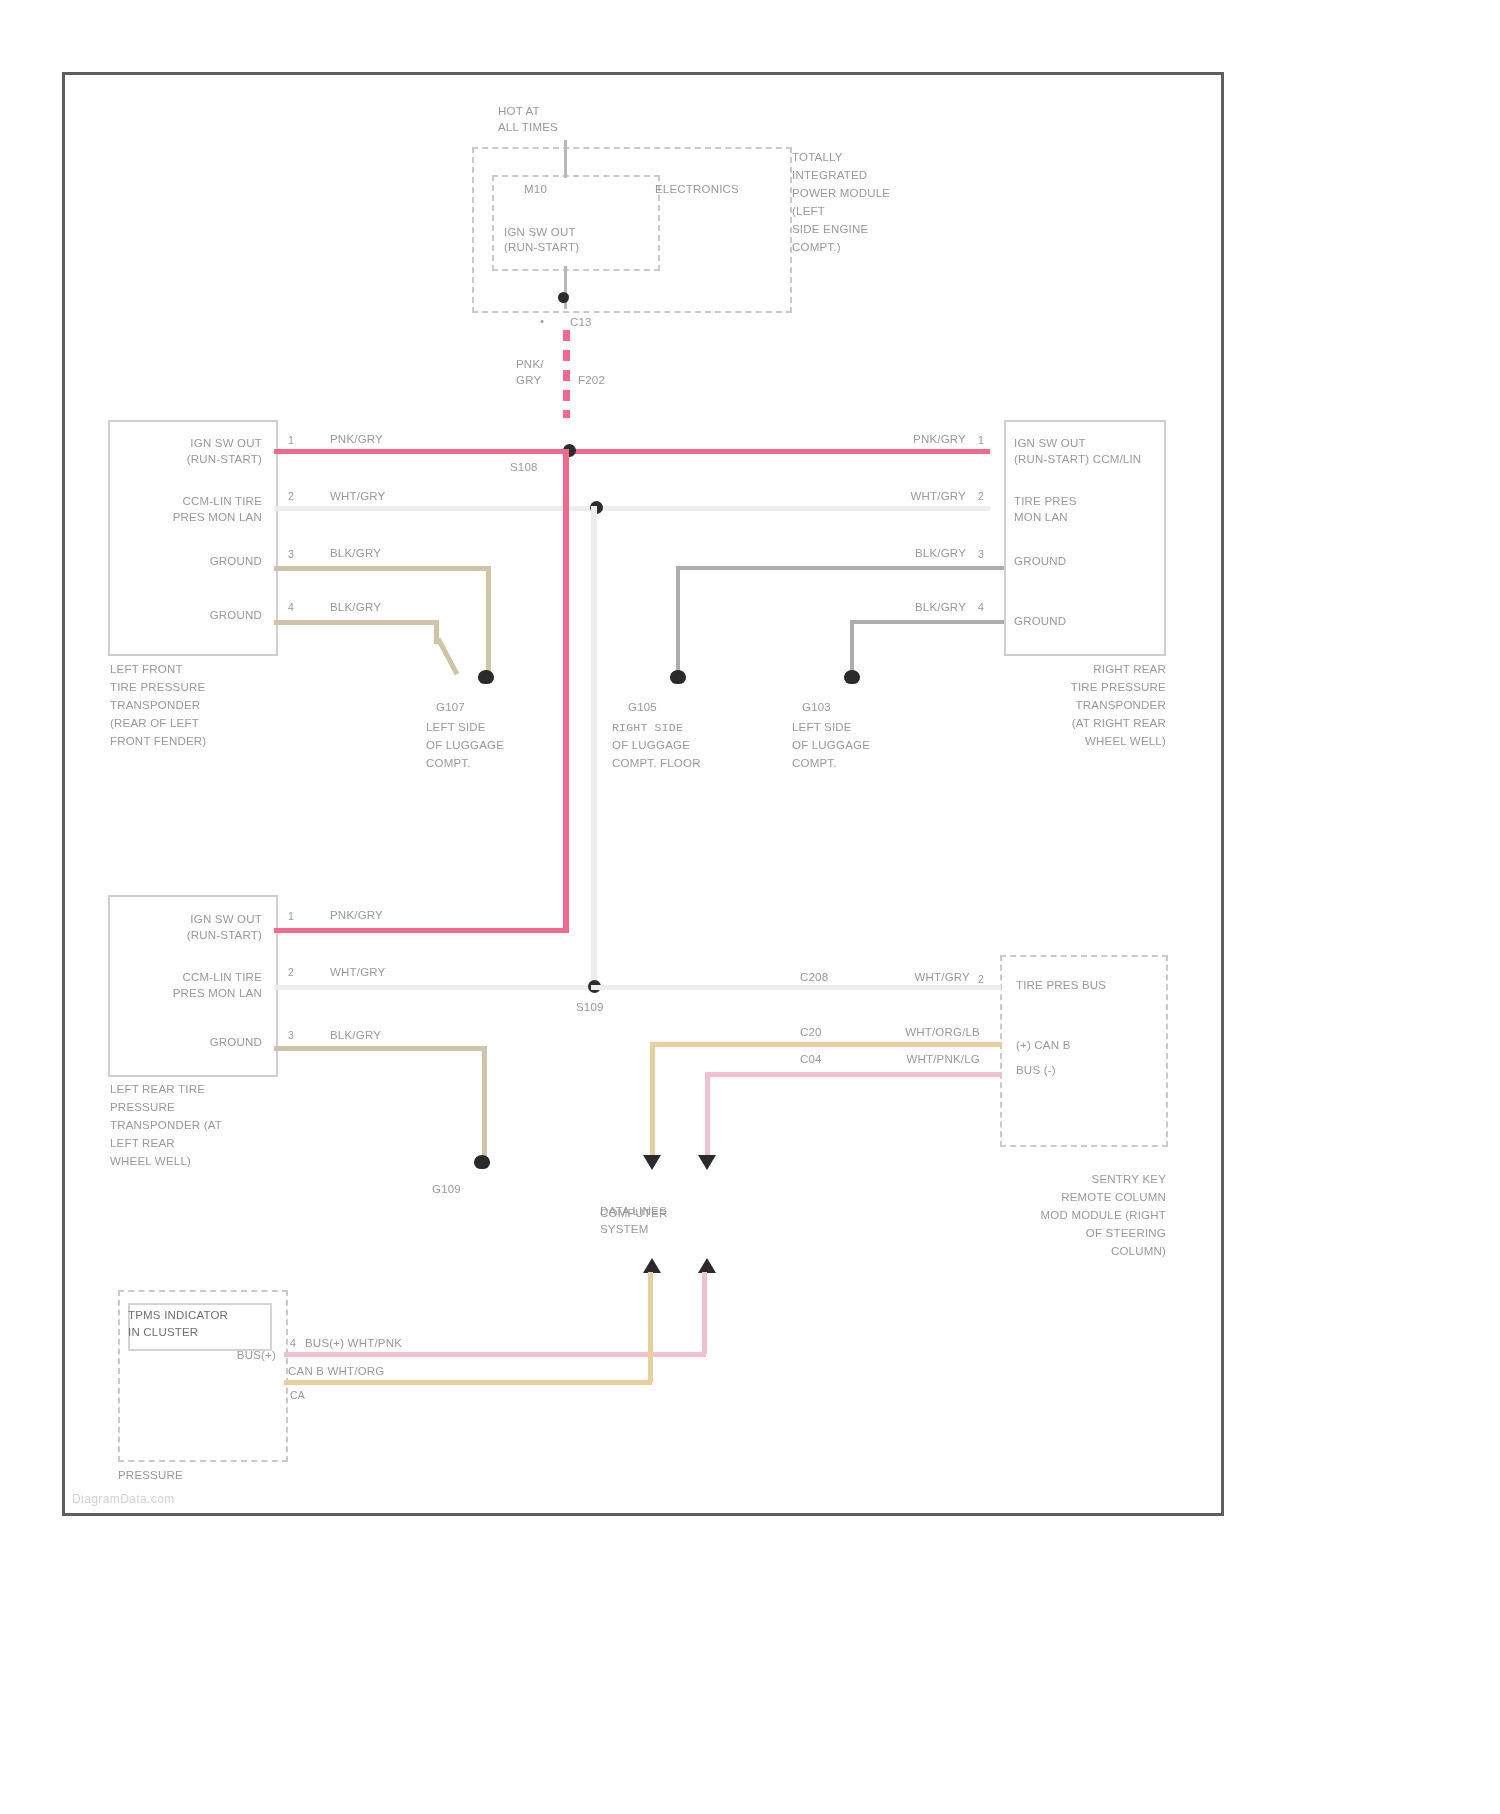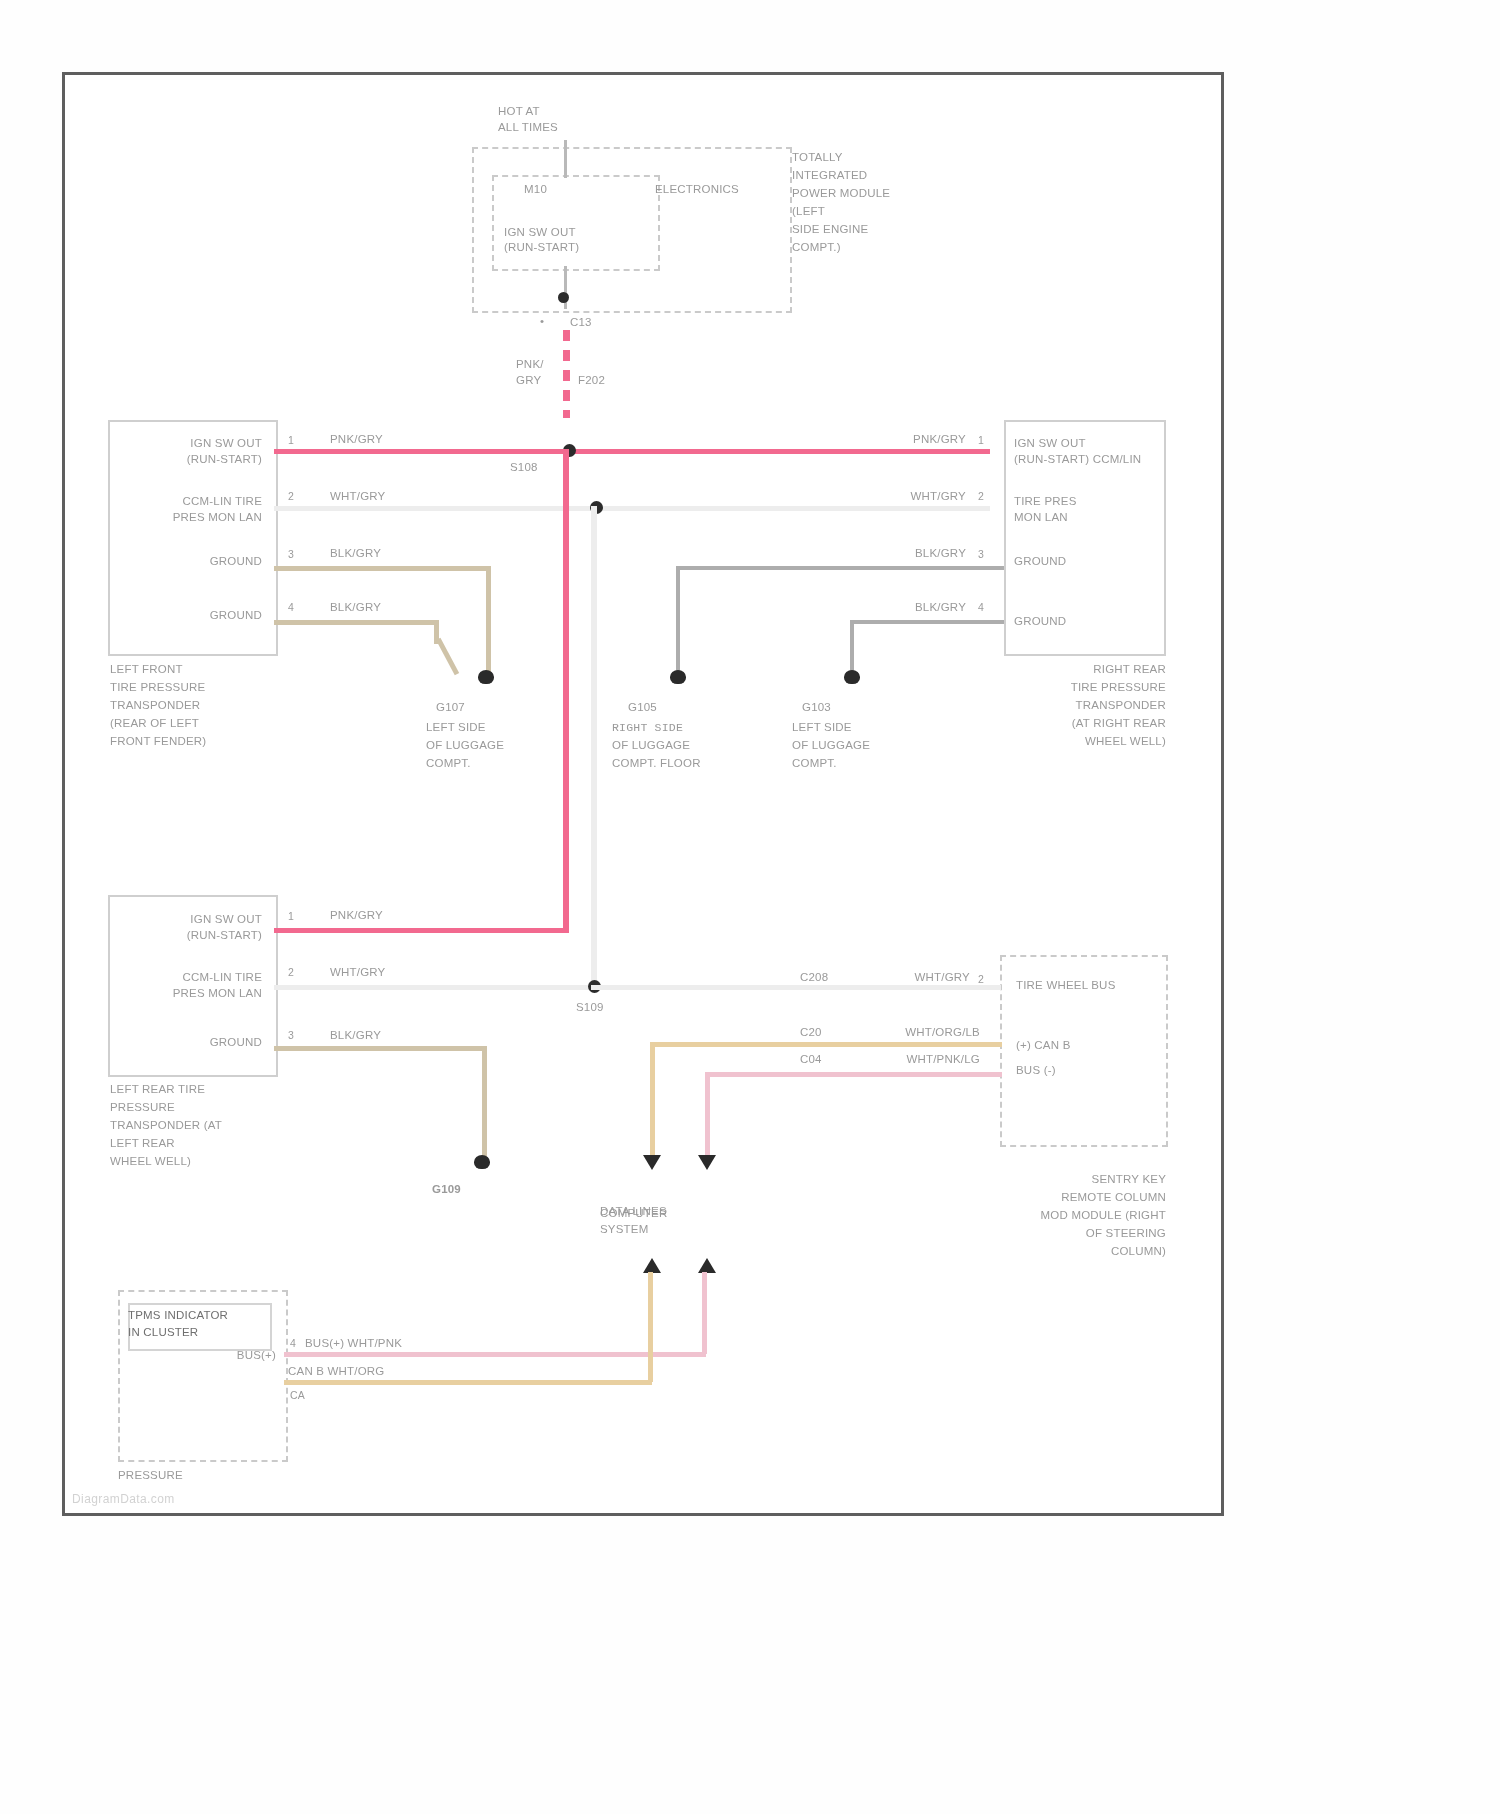--- a/index.html
+++ b/index.html
@@ -201,33 +201,33 @@
 
   <div class="w h pnk" style="left:274px;top:928px;width:294px;height:5px;"></div>
 
   <div class="w h wht" style="left:274px;top:985px;width:322px;height:5px;"></div>
   <div class="dot" style="left:588px;top:980px;"></div>
   <div class="t blur" style="left:576px;top:1000px;">S109</div>
 
   <div class="w h tan" style="left:274px;top:1046px;width:212px;height:5px;"></div>
   <div class="w v tan" style="left:482px;top:1046px;height:116px;width:5px;"></div>
   <div class="gnd" style="left:474px;top:1155px;"></div>
-  <div class="t c blur" style="left:432px;top:1182px;width:100px;font-weight:bold;">G109</div>
+  <div class="t c blur" style="left:432px;top:1182px;width:100px;">G109</div>
 
   <div class="t blur" style="left:110px;top:1082px;">LEFT REAR TIRE</div>
   <div class="t blur" style="left:110px;top:1100px;">PRESSURE</div>
   <div class="t blur" style="left:110px;top:1118px;">TRANSPONDER (AT</div>
   <div class="t blur" style="left:110px;top:1136px;">LEFT REAR</div>
   <div class="t blur" style="left:110px;top:1154px;">WHEEL WELL)</div>
 
   <div class="dbox" style="left:1000px;top:955px;width:164px;height:188px;"></div>
 
   <div class="w h wht" style="left:591px;top:985px;width:410px;height:5px;"></div>
 
-  <div class="t blur" style="left:1016px;top:978px;">TIRE WHEEL BUS</div>
+  <div class="t blur" style="left:1016px;top:978px;">TIRE PRES BUS</div>
   <div class="t blur" style="left:1016px;top:1038px;">(+) CAN B</div>
   <div class="t blur" style="left:1016px;top:1063px;">BUS (-)</div>
 
   <div class="t blur lbl-sm" style="left:978px;top:972px;">2</div>
 
   <div class="t r blur" style="left:850px;top:970px;width:120px;">WHT/GRY</div>
   <div class="t blur" style="left:800px;top:970px;">C208</div>
 
   <div class="t r blur" style="left:850px;top:1025px;width:130px;">WHT/ORG/LB</div>
   <div class="t blur" style="left:800px;top:1025px;">C20</div>

